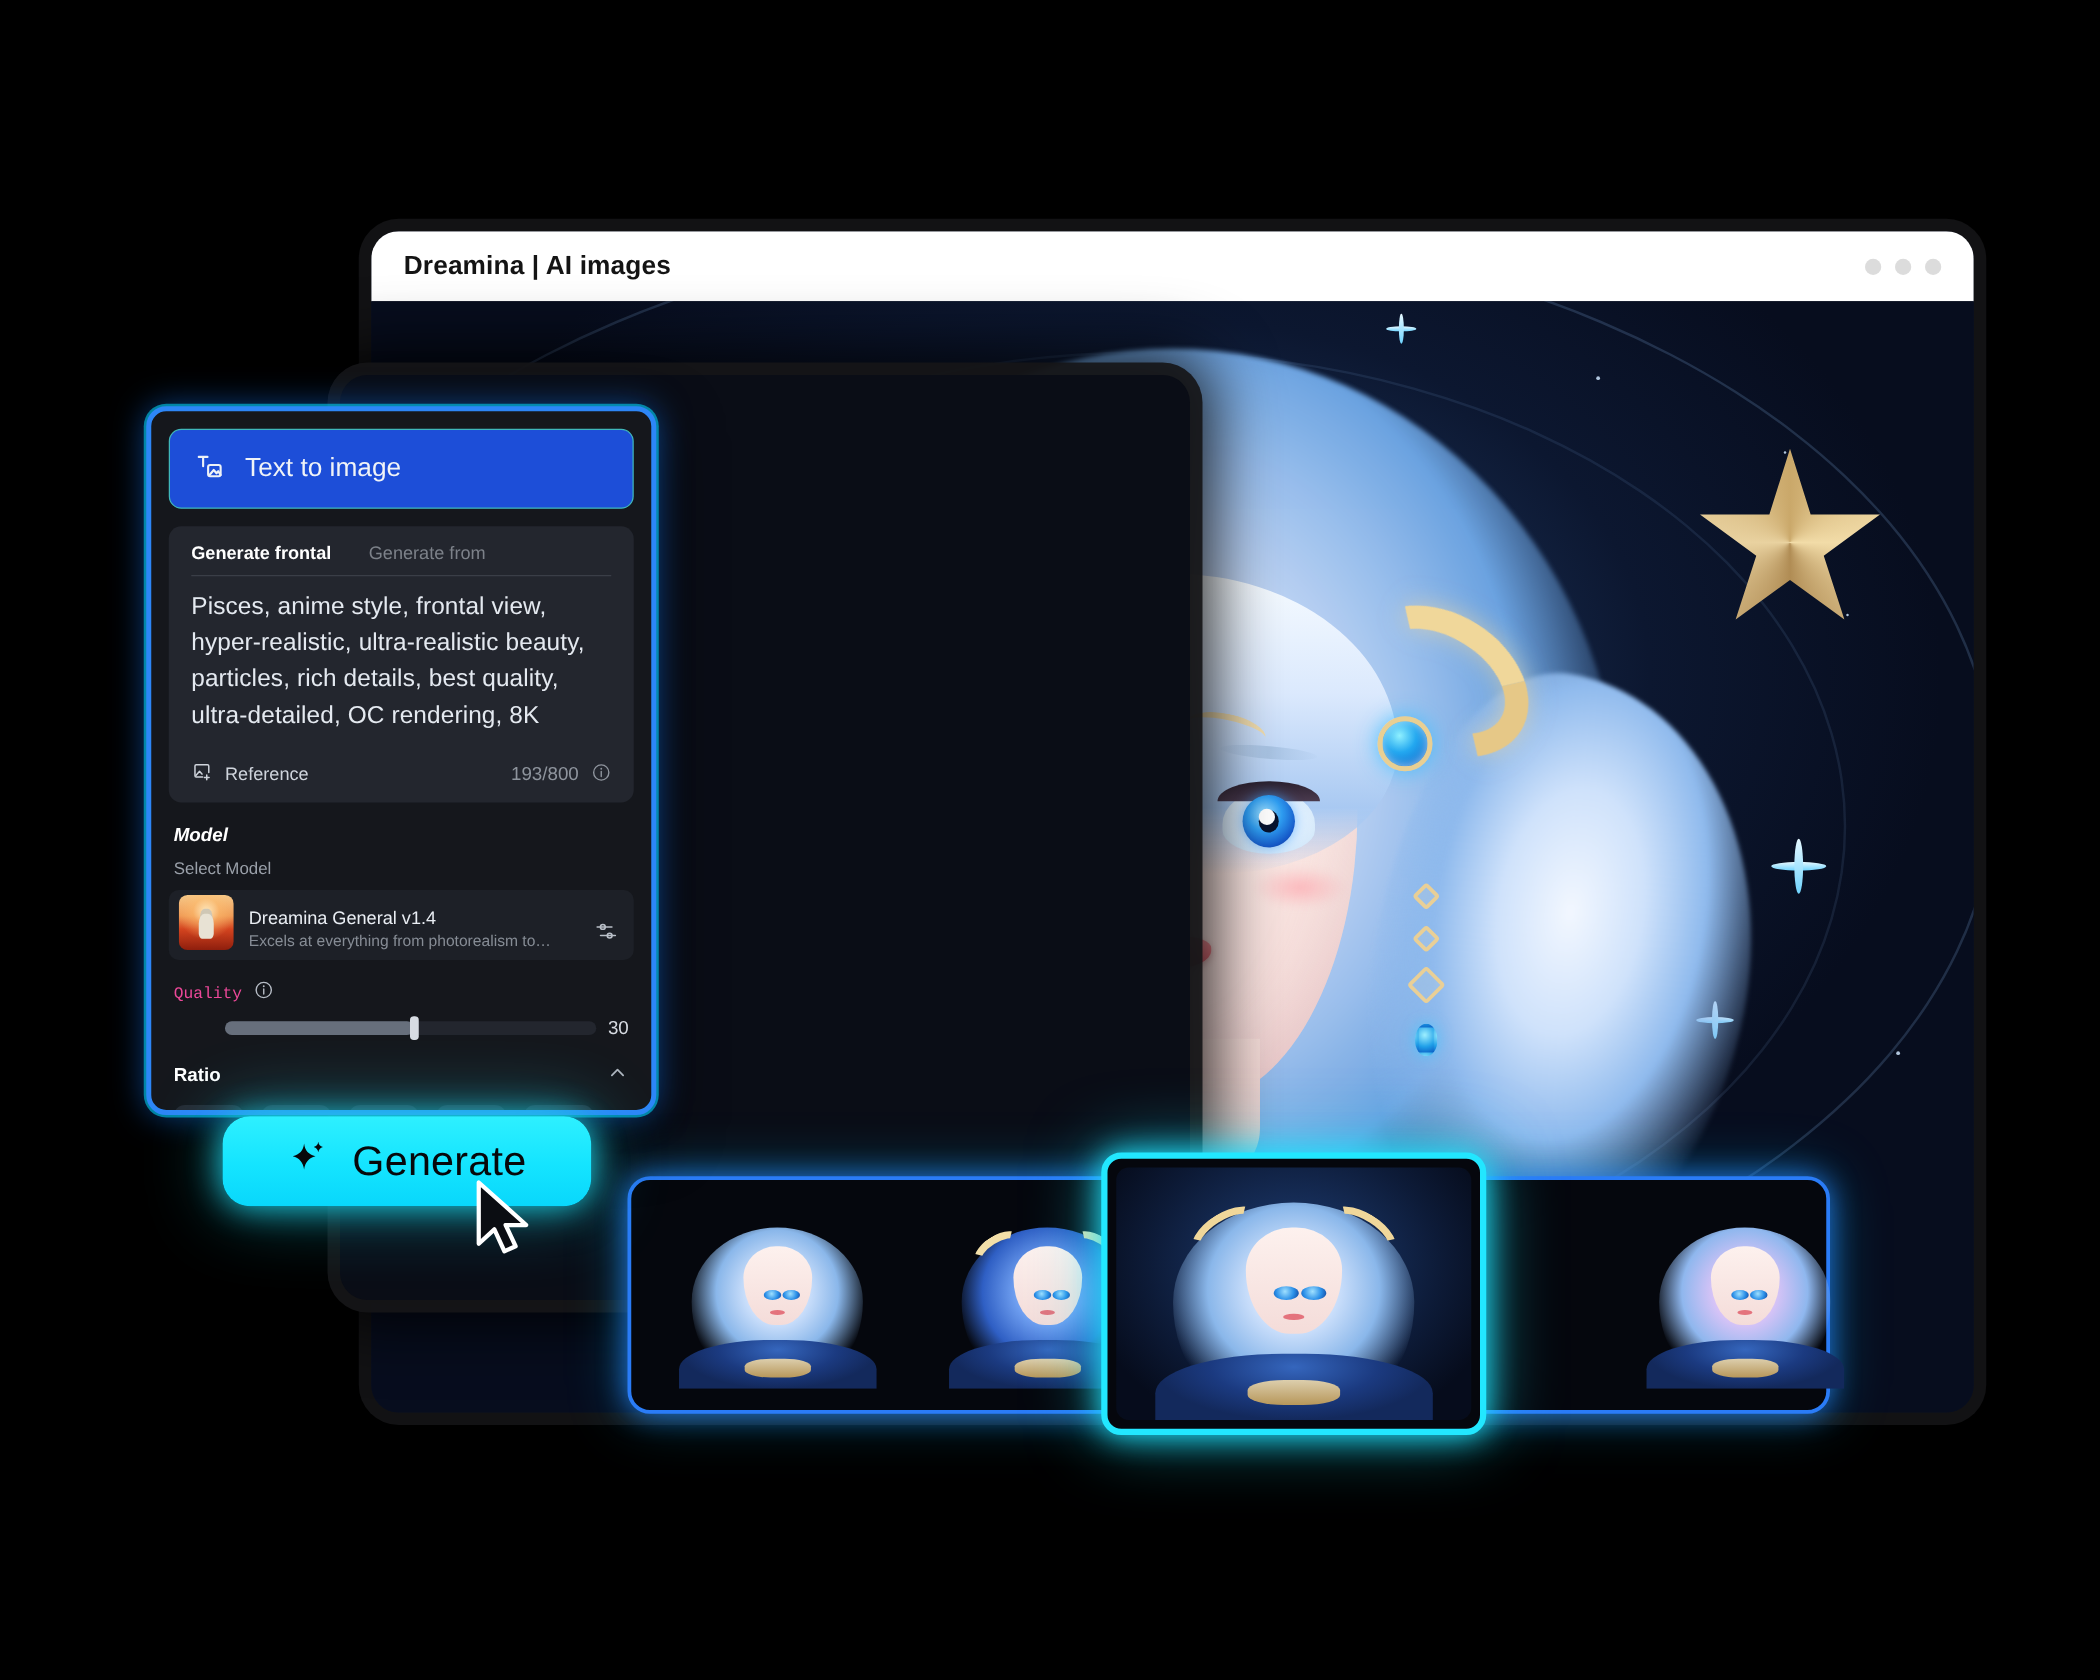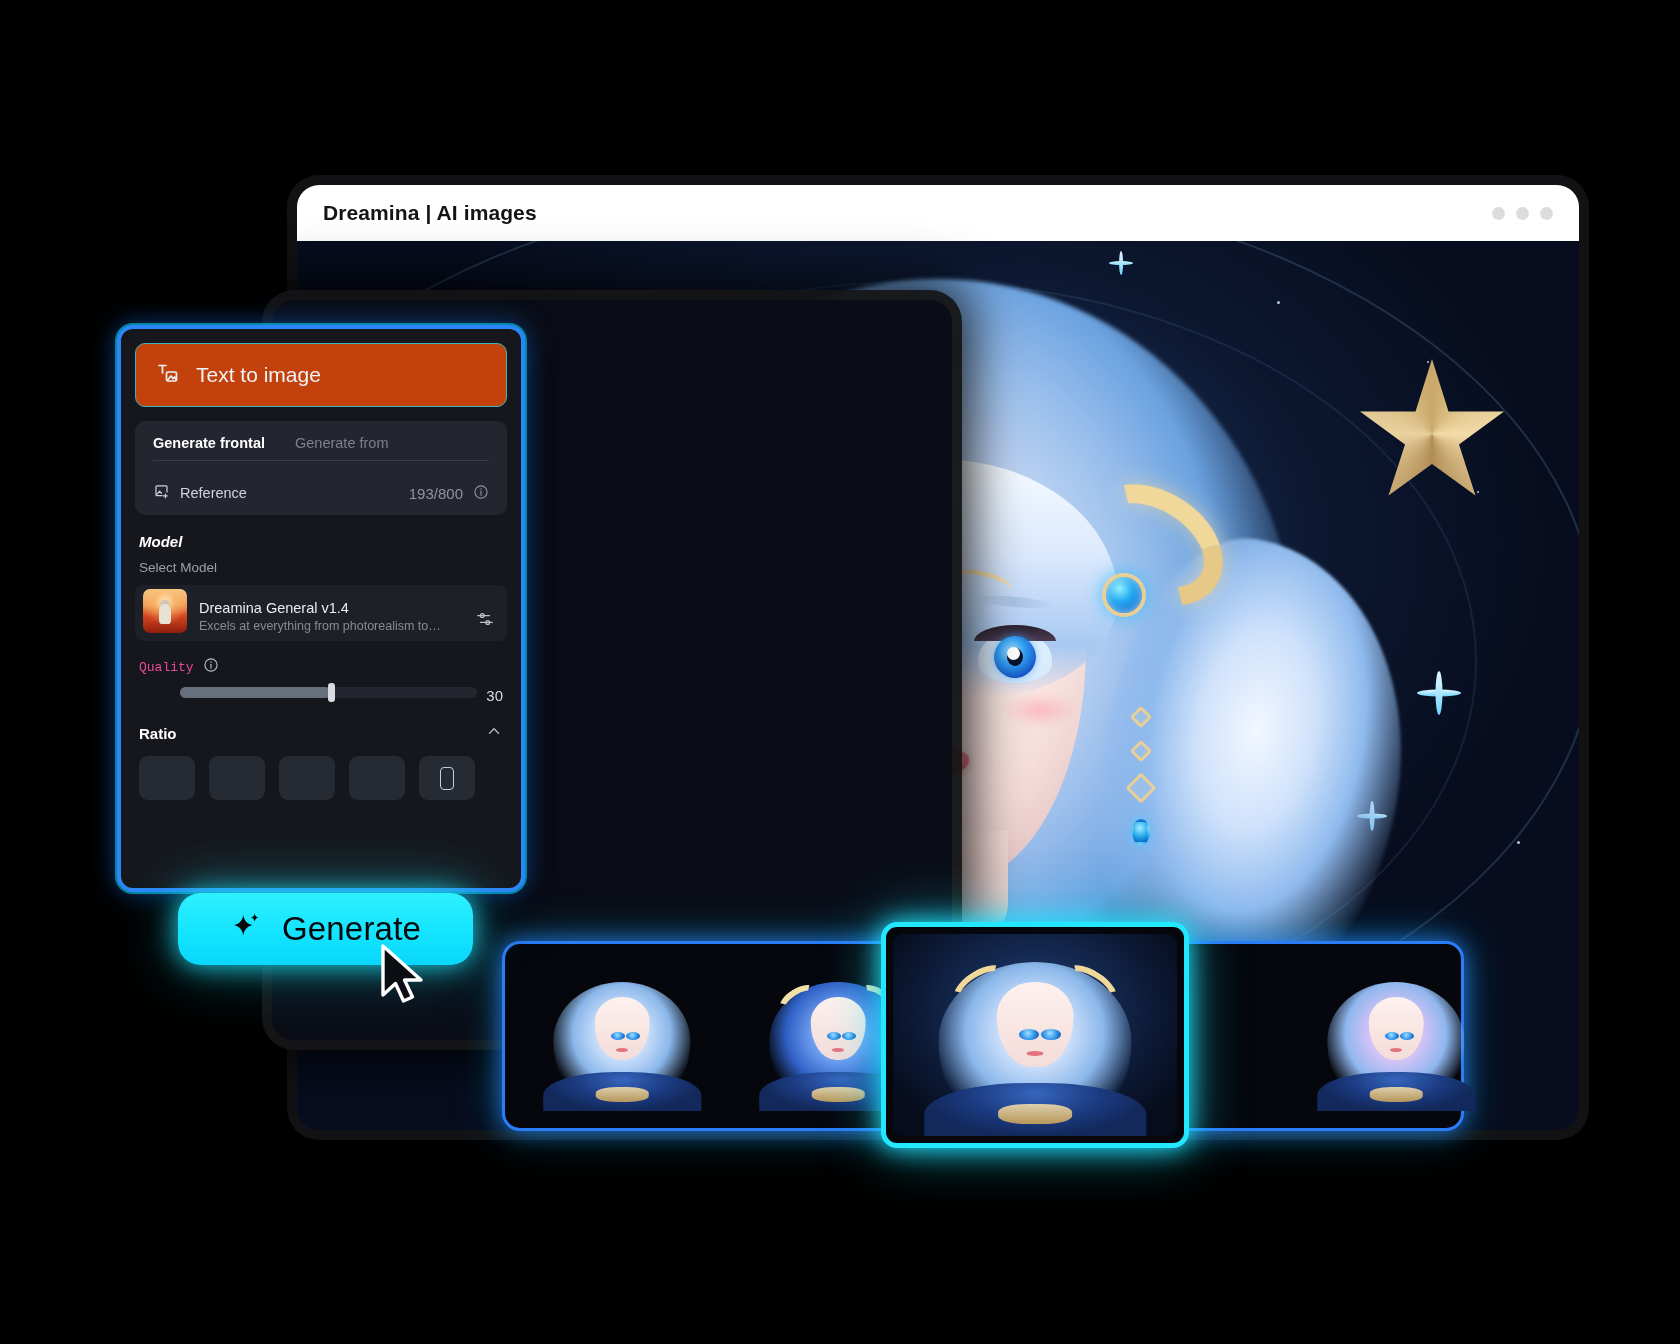--- a/index.html
+++ b/index.html
@@ -217,21 +217,21 @@
   #control-panel {
     position:absolute; left:117px; top:325px;
     width:408px; height:567px;
     background:#15171c; border-radius:16px;
     border:4px solid #2d86f7;
     box-shadow: 0 0 0 2px rgba(0,220,255,.55), 0 0 26px rgba(20,120,250,.55), 0 16px 50px rgba(0,0,0,.8);
     overflow:hidden; z-index:7;
   }
   #mode-chip {
     margin:14px 14px 0; height:64px; border-radius:10px;
-    background:#c2410c; border:1.5px solid #3fb6ba;
+    background:#1d4ed8; border:1.5px solid #3fb6ba;
     display:flex; align-items:center; gap:16px; padding:0 20px;
   }
   #mode-chip .label { color:#f0f3f7; font-size:21px; }
   #prompt-card {
     margin:14px 14px 0; border-radius:10px; background:#23262e;
     padding:14px 18px 12px;
   }
   #tabs { display:flex; gap:30px; align-items:center; }
   .tab { font-size:14.5px; padding-bottom:9px; }
   .tab.active { color:#ffffff; font-weight:700; }
@@ -260,21 +260,21 @@
     content:''; position:absolute; left:37%; top:34%; width:26%; height:46%;
     background:#e8e2d4; border-radius:40% 40% 22% 22%;
     box-shadow: 0 -5px 0 -1px #cfc7b5;
   }
   #model-name { color:#e9edf3; font-size:14.5px; }
   #model-desc { color:#868c95; font-size:12.5px; margin-top:3px;
     max-width:242px; white-space:nowrap; overflow:hidden; text-overflow:ellipsis; }
   #model-settings-icon { margin-left:auto; color:#b9bfc8; }
 
   #quality-label { display:flex; align-items:center; gap:9px; color:#ec4899; font-size:13px; padding:16px 18px 0;font-family:Liberation Mono, monospace; }
-  #quality-row { display:flex; padding:10px 18px 0;margin-left:41px; }
+  #quality-row { display:flex; align-items:center; padding:10px 18px 0;margin-left:41px; }
   #quality-track { position:relative; flex:1; height:11px; border-radius:6px; background:#23262e; }
   #quality-fill { position:absolute; left:0; top:0; height:100%; width:51%; border-radius:6px; background:#676f7c; }
   #quality-knob { position:absolute; left:51%; top:-4px; margin-left:-3px; width:7px; height:19px; border-radius:3px; background:#d7dce3; }
   #quality-value { color:#d7dbe2; font-size:15px; min-width:26px; text-align:right; }
 
   #ratio-head { display:flex; align-items:center; padding:18px 18px 0; }
   #ratio-title { color:#ffffff; font-size:15px; font-weight:700; }
   #ratio-chevron { margin-left:auto; color:#aeb4bd; }
   #ratio-row { display:flex; gap:14px; padding:12px 18px 0; }
   .ratio-btn { width:56px; height:44px; border-radius:9px; background:#262a33;
@@ -479,20 +479,21 @@
       </span>
       <span class="label">Text to image</span>
     </div>
 
     <div id="prompt-card">
       <div id="tabs">
         <div class="tab active">Generate frontal</div>
         <div class="tab inactive">Generate from</div>
       </div>
       <div id="tab-underline"></div>
+      <div id="prompt-text" placeholder="Describe the image you want to create">Pisces, anime style, frontal view, hyper-realistic, ultra-realistic beauty, particles, rich details,  best quality, ultra-detailed, OC rendering, 8K</div>
 
       <div id="prompt-footer">
         <div id="reference-btn">
           <span>
             <svg width="17" height="17" viewBox="0 0 20 20" fill="none" stroke="#cfd4dc" stroke-width="1.4" stroke-linecap="round" stroke-linejoin="round">
               <path d="M16.5 10.5V4.5a1.2 1.2 0 0 0-1.2-1.2H4.7A1.2 1.2 0 0 0 3.5 4.5v9.2a1.2 1.2 0 0 0 1.2 1.2h6"></path>
               <path d="M4.4 13.3l3.4-3.8 2.3 2.6"></path>
               <path d="M14.6 13v4.4M12.4 15.2h4.4"></path>
             </svg>
           </span>

